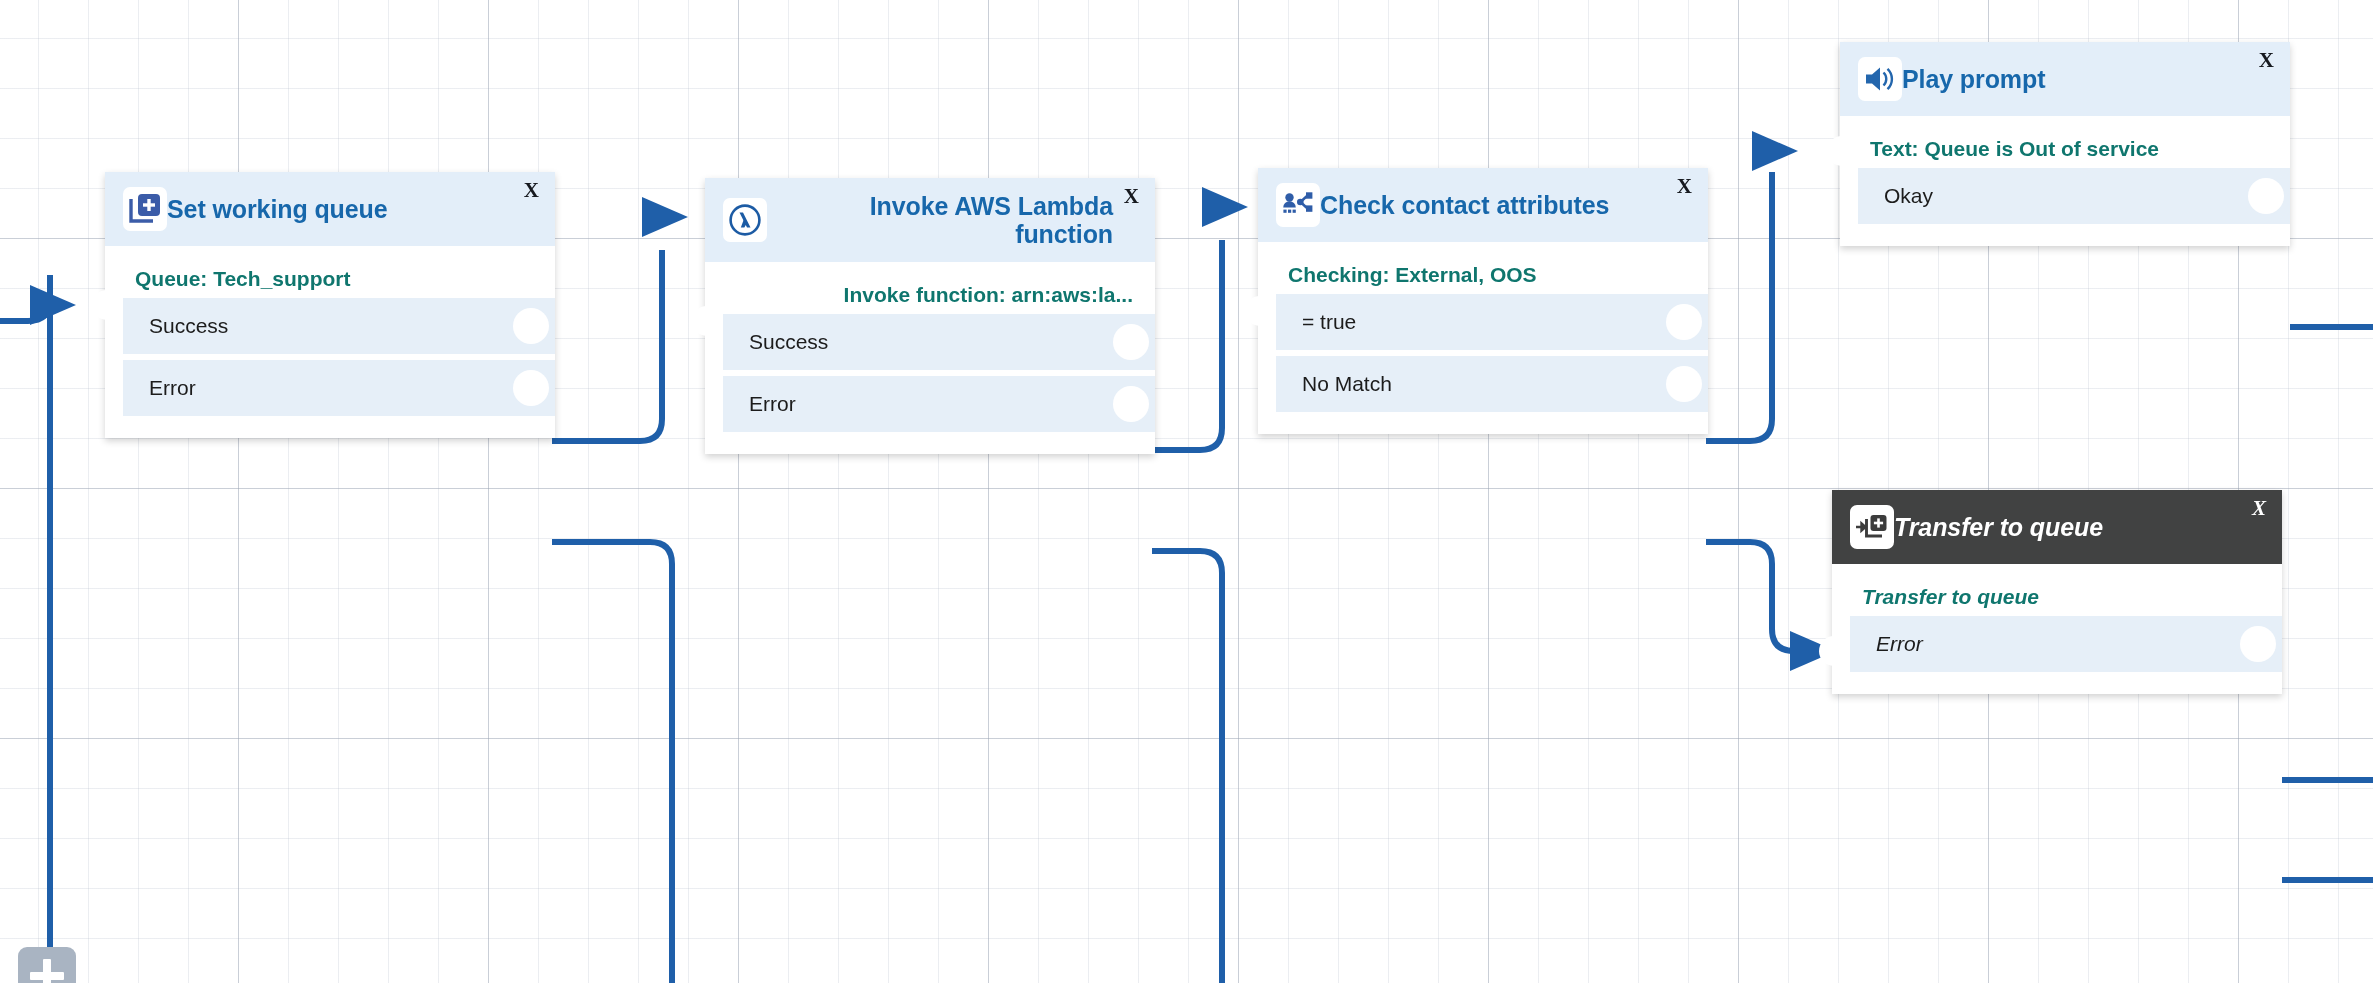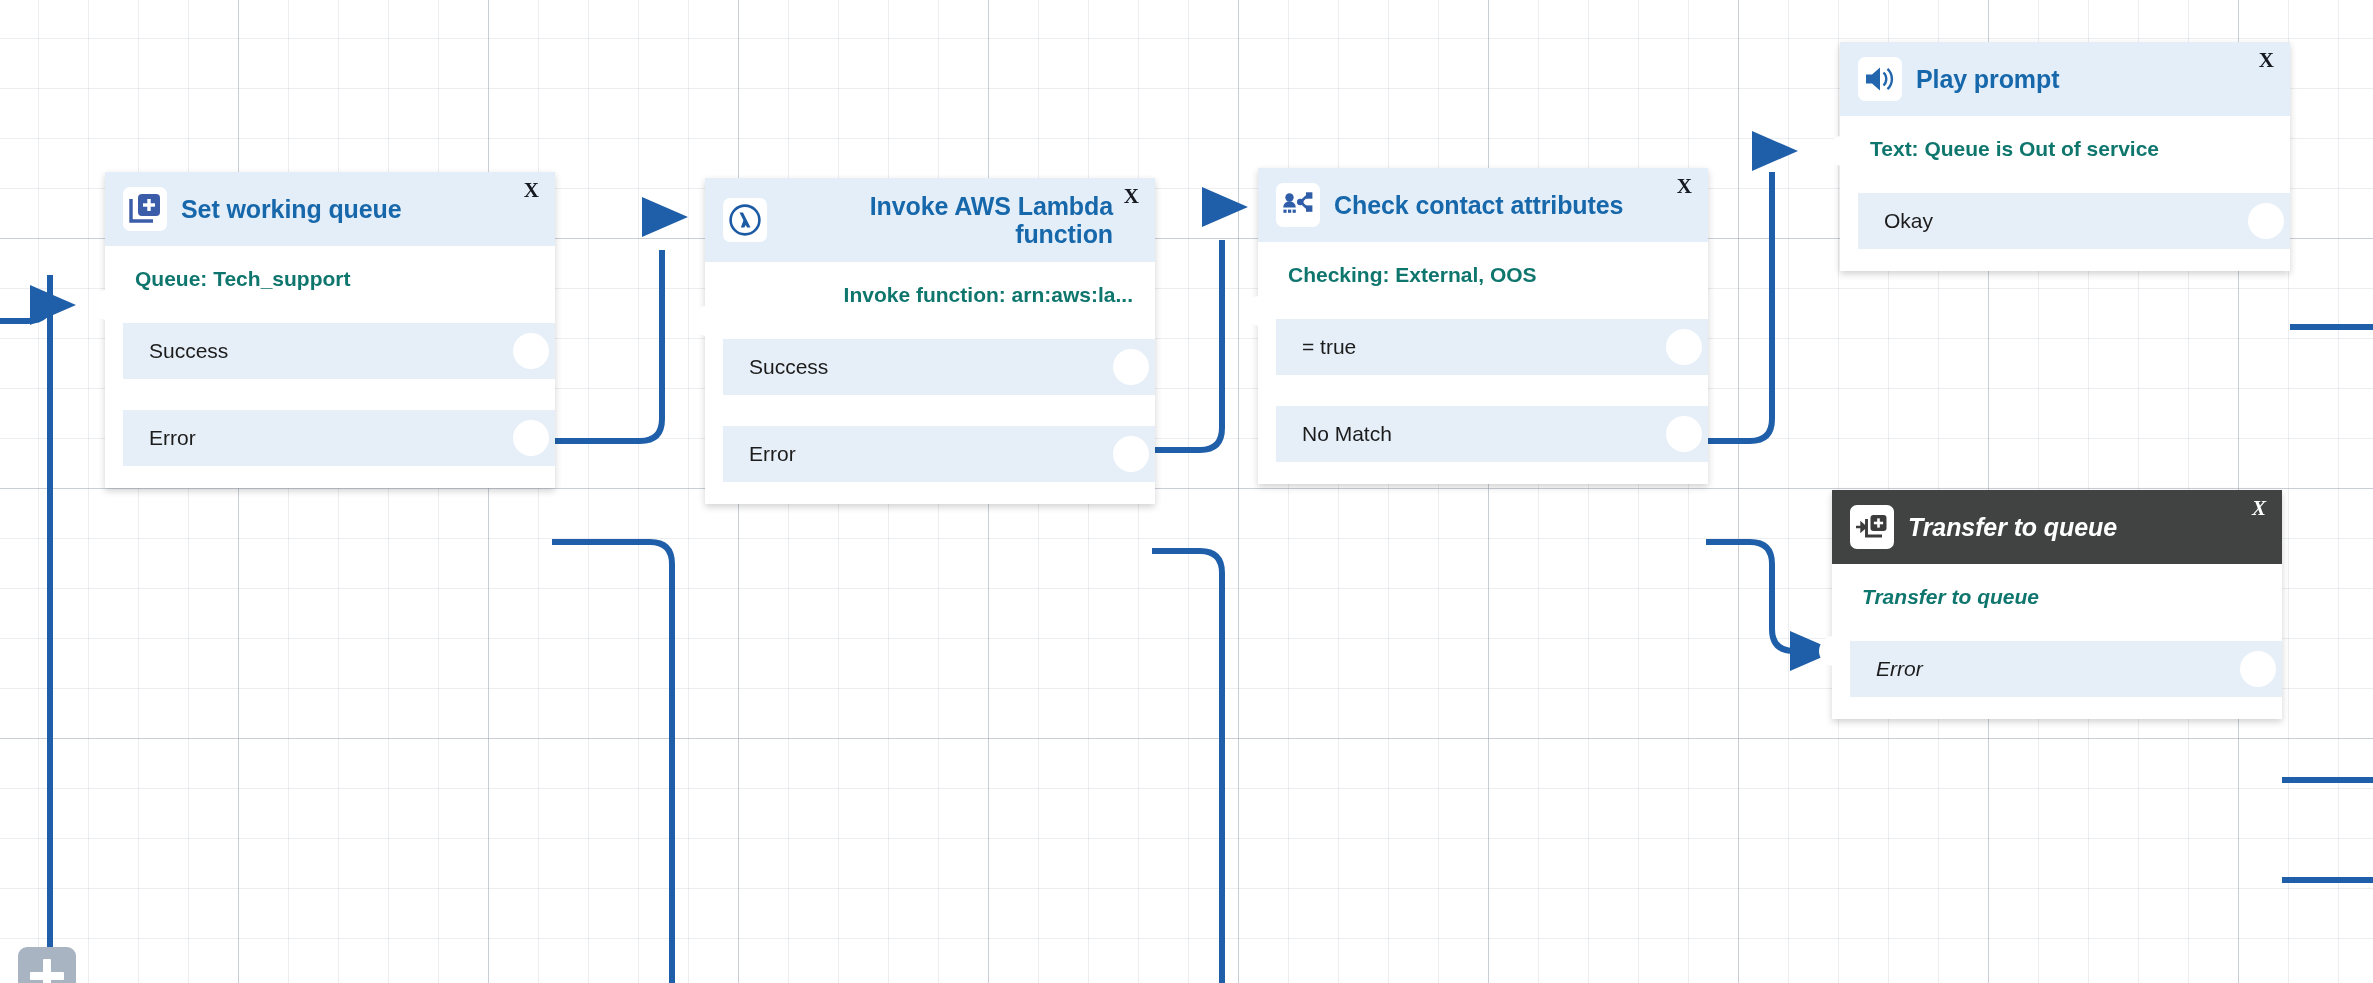--- a/index.html
+++ b/index.html
@@ -59,21 +59,20 @@
     position: absolute;
     z-index: 3;
     background: #ffffff;
     box-shadow: 0 3px 7px rgba(0,0,0,0.18);
     box-sizing: border-box;
   }
   .node-header {
     position: relative;
     display: flex;
     align-items: center;
-    gap: 14px;
     padding: 14px 16px 14px 18px;
     min-height: 74px;
     box-sizing: border-box;
   }
   .node.light .node-header { background: #e3eef9; }
   .node.dark  .node-header { background: #414242; }
 
   .node-icon {
     flex: 0 0 auto;
     width: 44px;
@@ -121,21 +120,21 @@
     white-space: nowrap;
   }
 
   .ports {
     padding-bottom: 22px;
   }
   .port {
     position: relative;
     background: #e6eff8;
     height: 56px;
-    margin-top: 31px;
+    margin-top: 6px;
     margin-left: 18px;
     margin-right: 0;
     display: flex;
     align-items: center;
   }
   .port-label {
     color: #1c1c1c;
     font-size: 21px;
     padding-left: 26px;
     white-space: nowrap;

